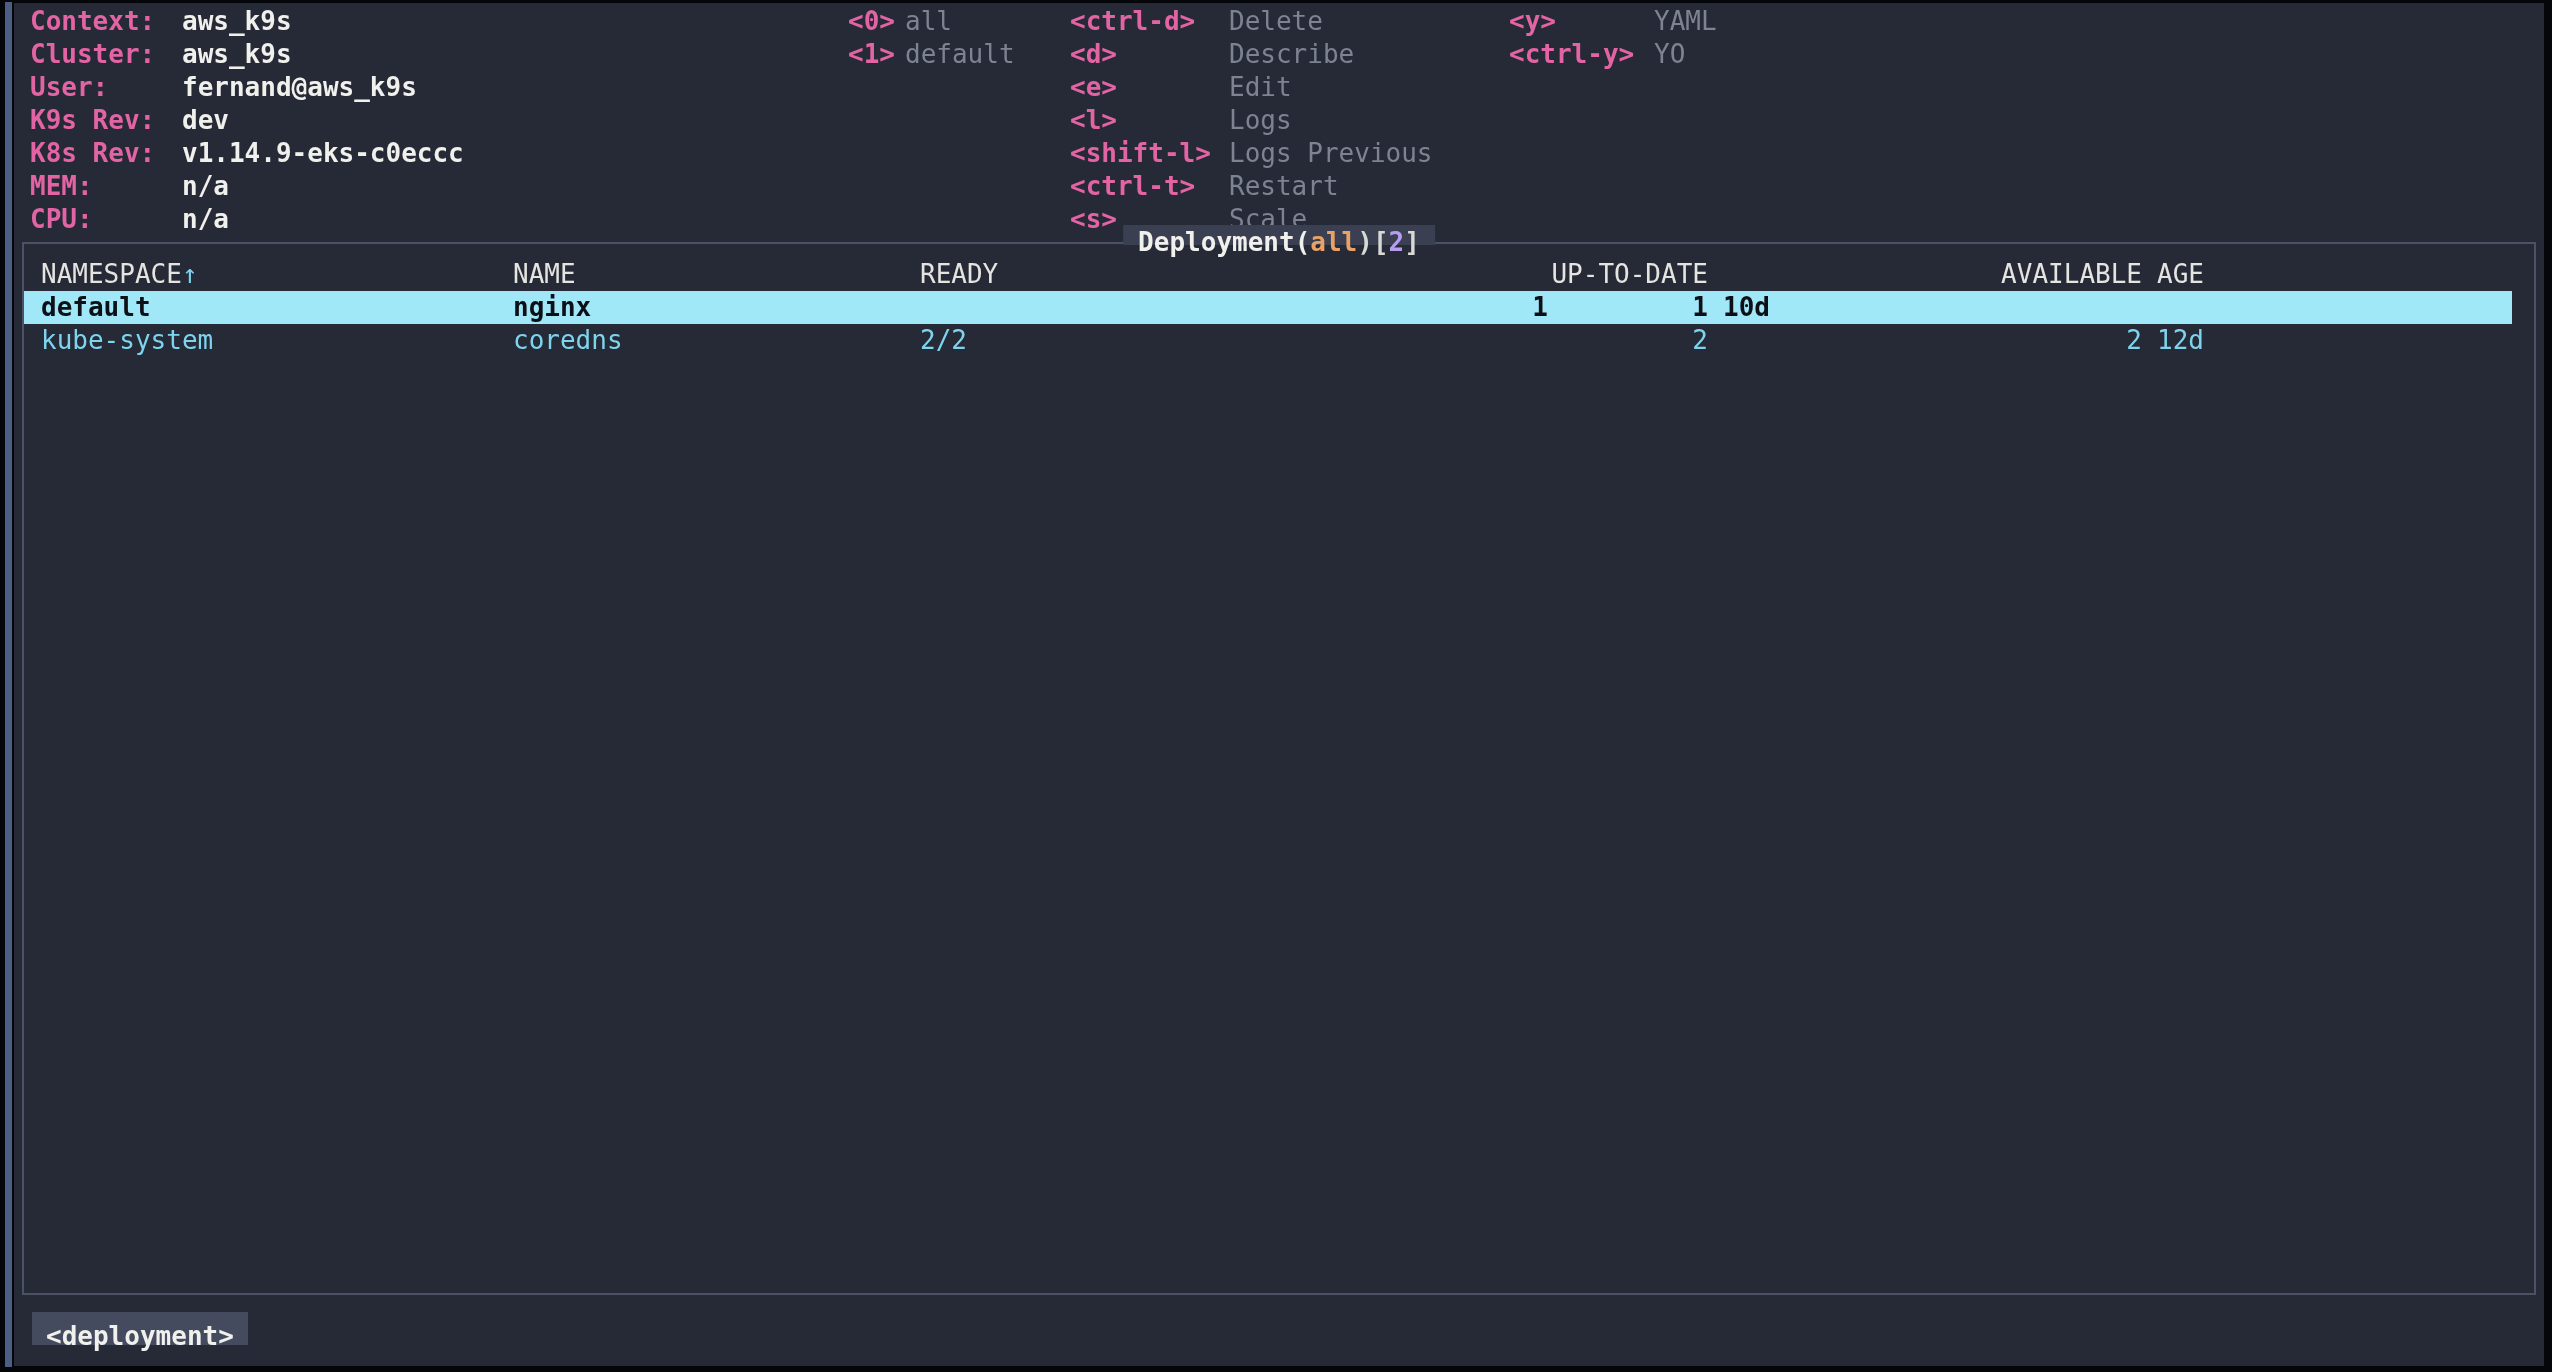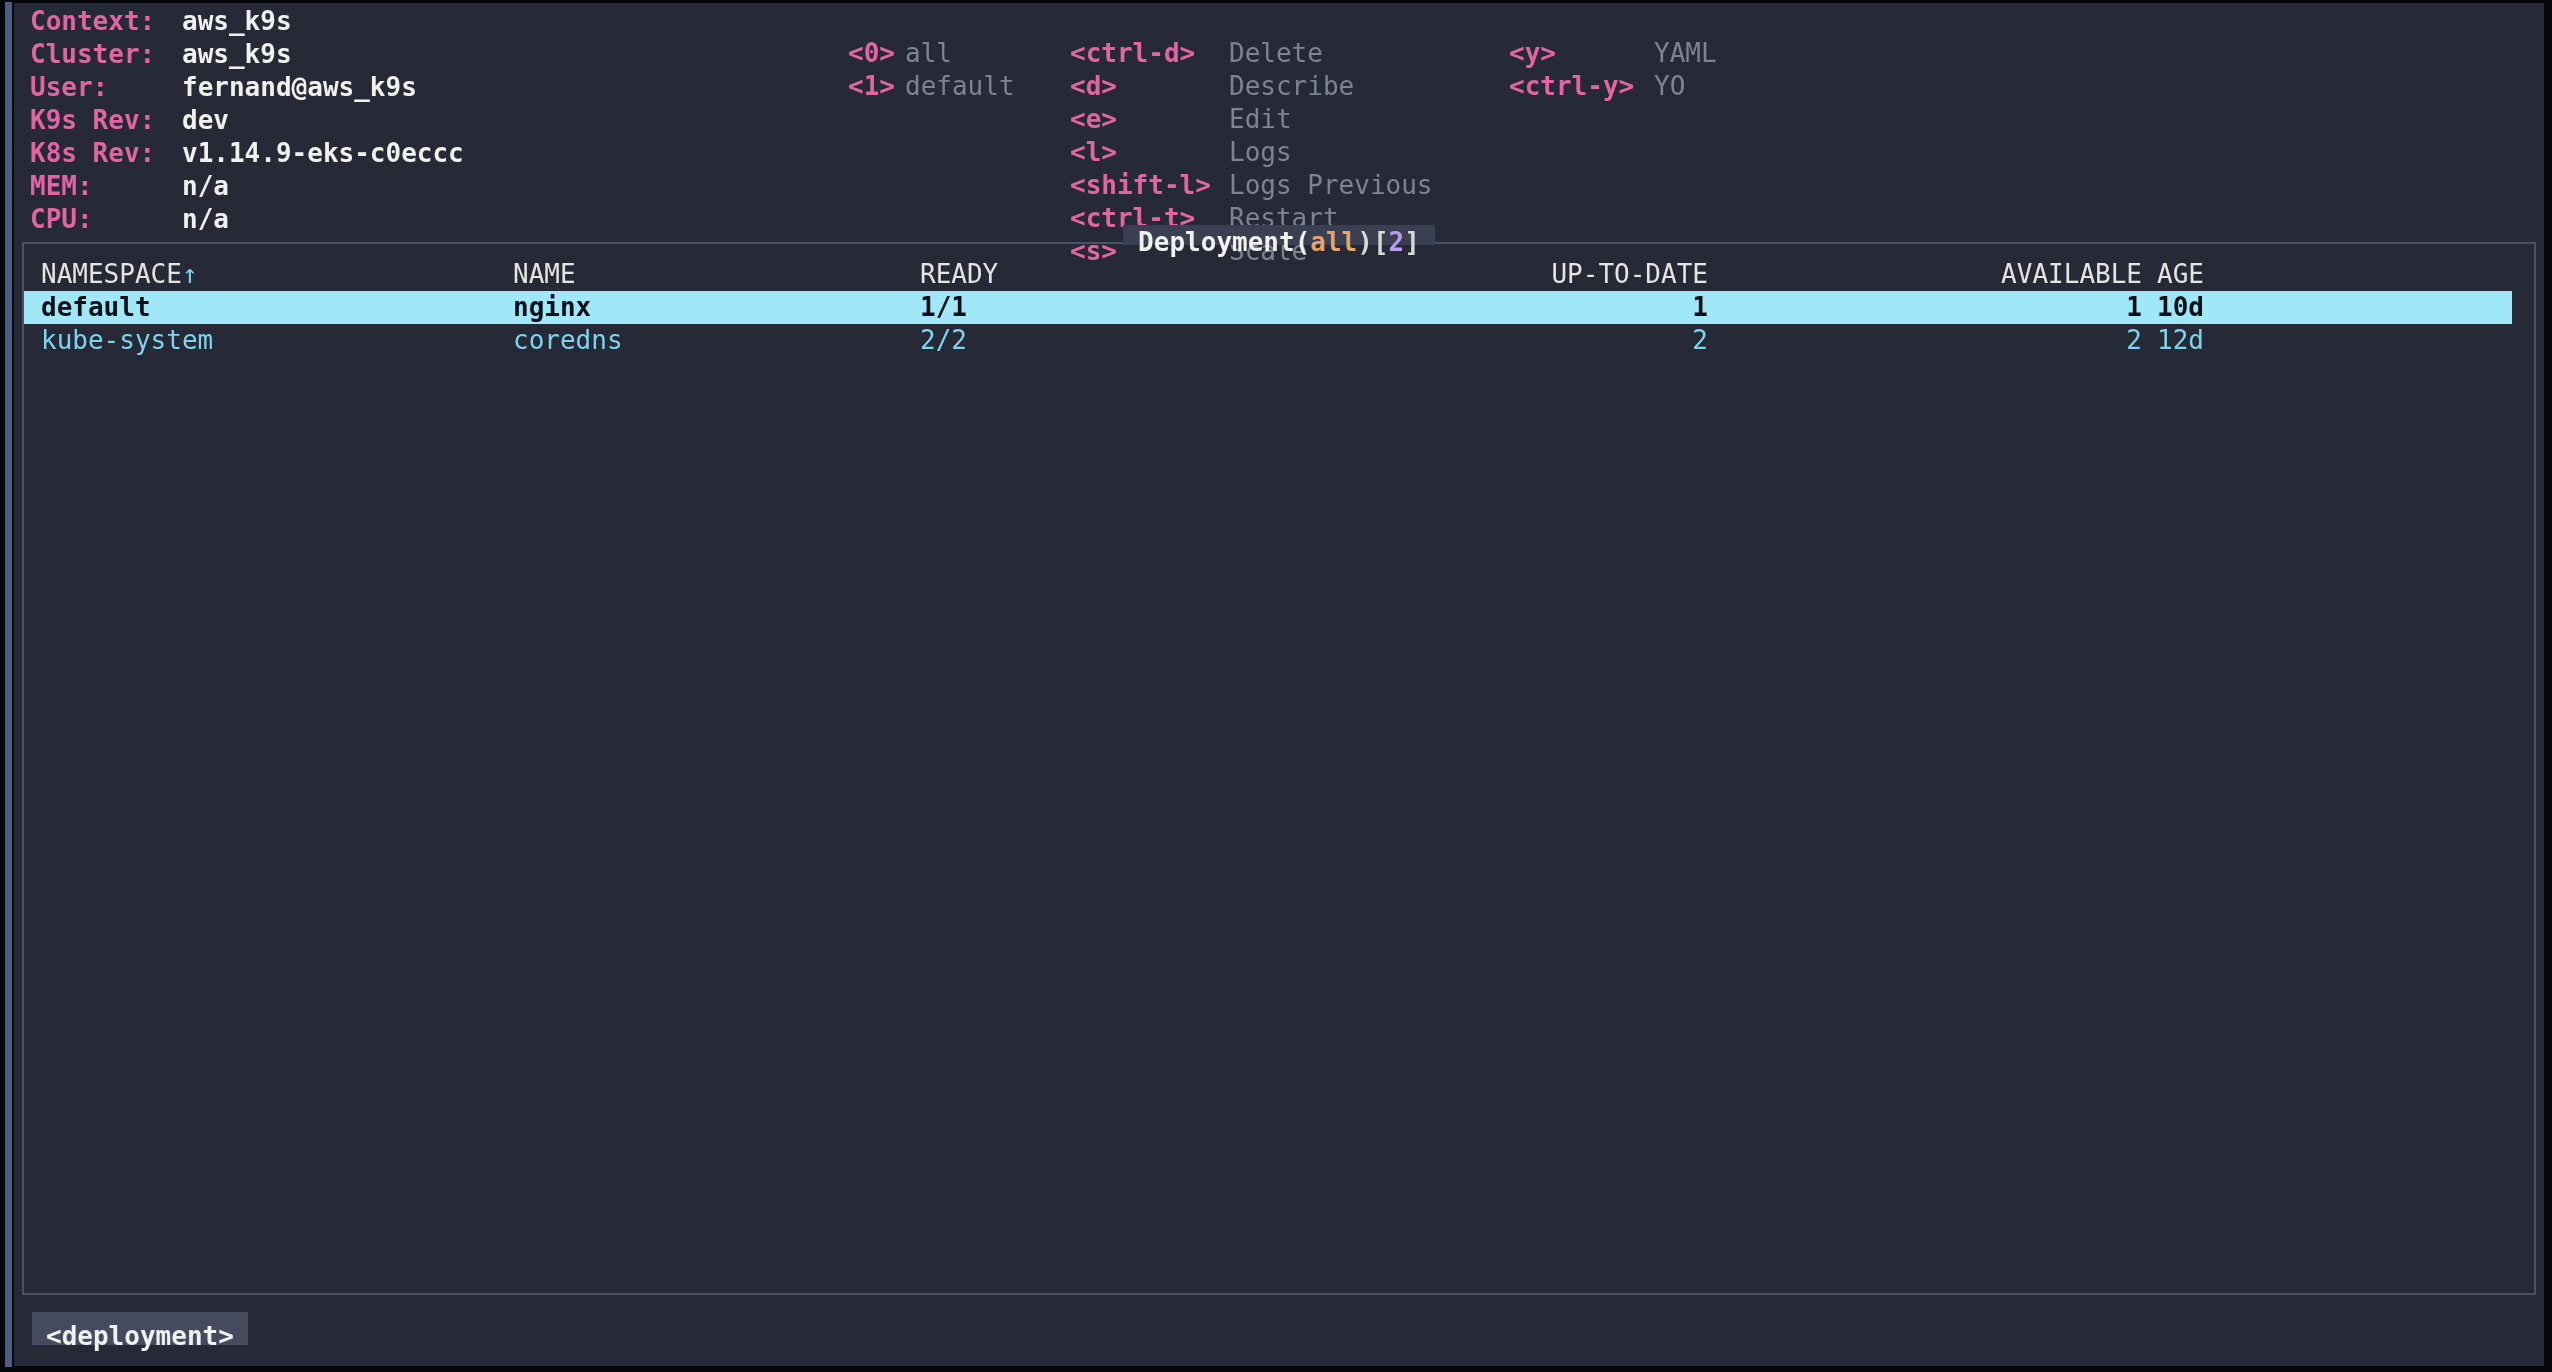--- a/index.html
+++ b/index.html
@@ -21,21 +21,21 @@
 
   .content { position:absolute; inset:0; z-index:1;border-radius:27px; }
 
   
   .info { position:absolute; left:30px; top:5px; }
   .info-row { height:33px; line-height:33px; white-space:nowrap; }
   .info-label { display:inline-block; width:152px; color:#e264a4; font-weight:bold; }
   .info-value { color:#f0f0ec; font-weight:bold; }
 
   
-  .menu { position:absolute; top:5px;margin-top:32px; }
+  .menu { position:absolute; top:5px; }
   .menu-ns { left:848px; }
   .menu-act { left:1070px; }
   .menu-yaml { left:1509px; }
   .hk-row { height:33px; line-height:33px; white-space:nowrap; }
   .hk-key { display:inline-block; color:#e264a4; font-weight:bold; }
   .menu-ns .hk-key { width:57px; }
   .menu-act .hk-key { width:159px; }
   .menu-yaml .hk-key { width:145px; }
   .hk-label { color:#7e8391; }
 
@@ -156,21 +156,20 @@
     <span class="cell">NAME</span>
     <span class="cell">READY</span>
     <span class="cell r">UP-TO-DATE</span>
     <span class="cell r">AVAILABLE</span>
     <span class="cell c6">AGE</span>
   </div>
 
   <div class="grid-row trow row0">
     <span class="cell c1">default</span>
     <span class="cell">nginx</span>
-    <span class="cell">1/1</span>
     <span class="cell r">1</span>
     <span class="cell r">1</span>
     <span class="cell c6">10d</span>
   </div>
 
   <div class="grid-row trow row1">
     <span class="cell c1">kube-system</span>
     <span class="cell">coredns</span>
     <span class="cell">2/2</span>
     <span class="cell r">2</span>

